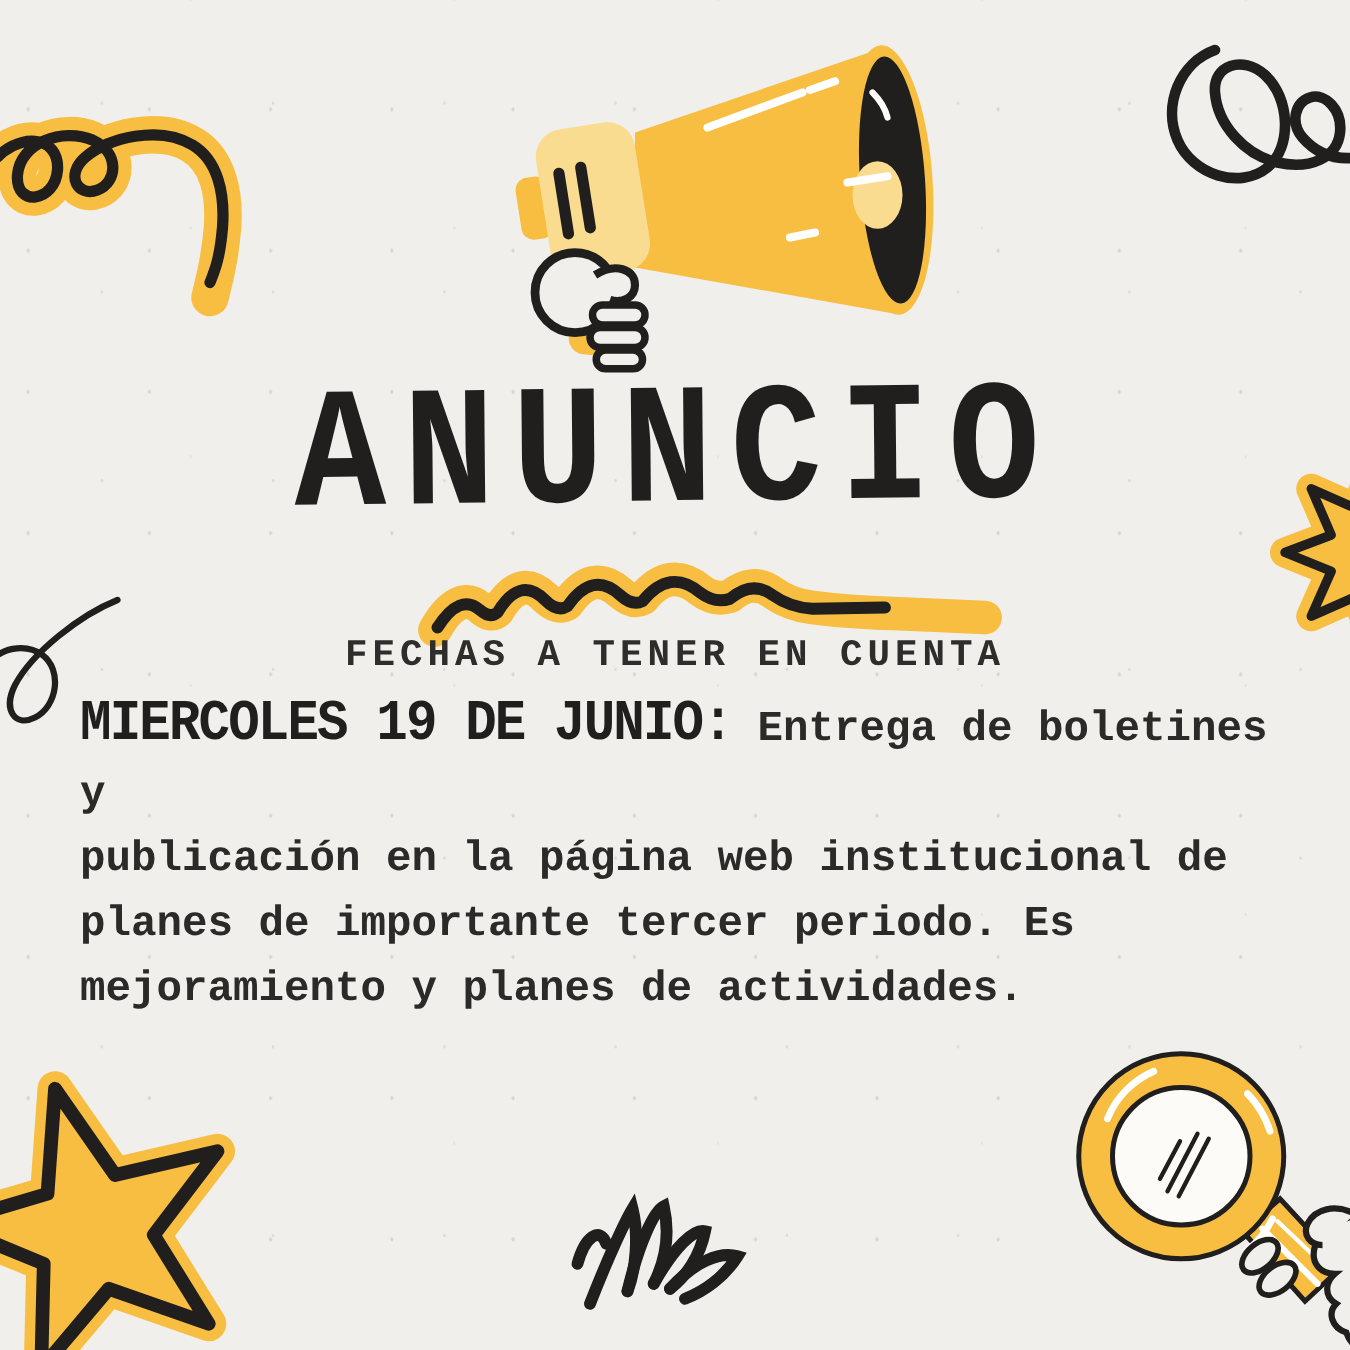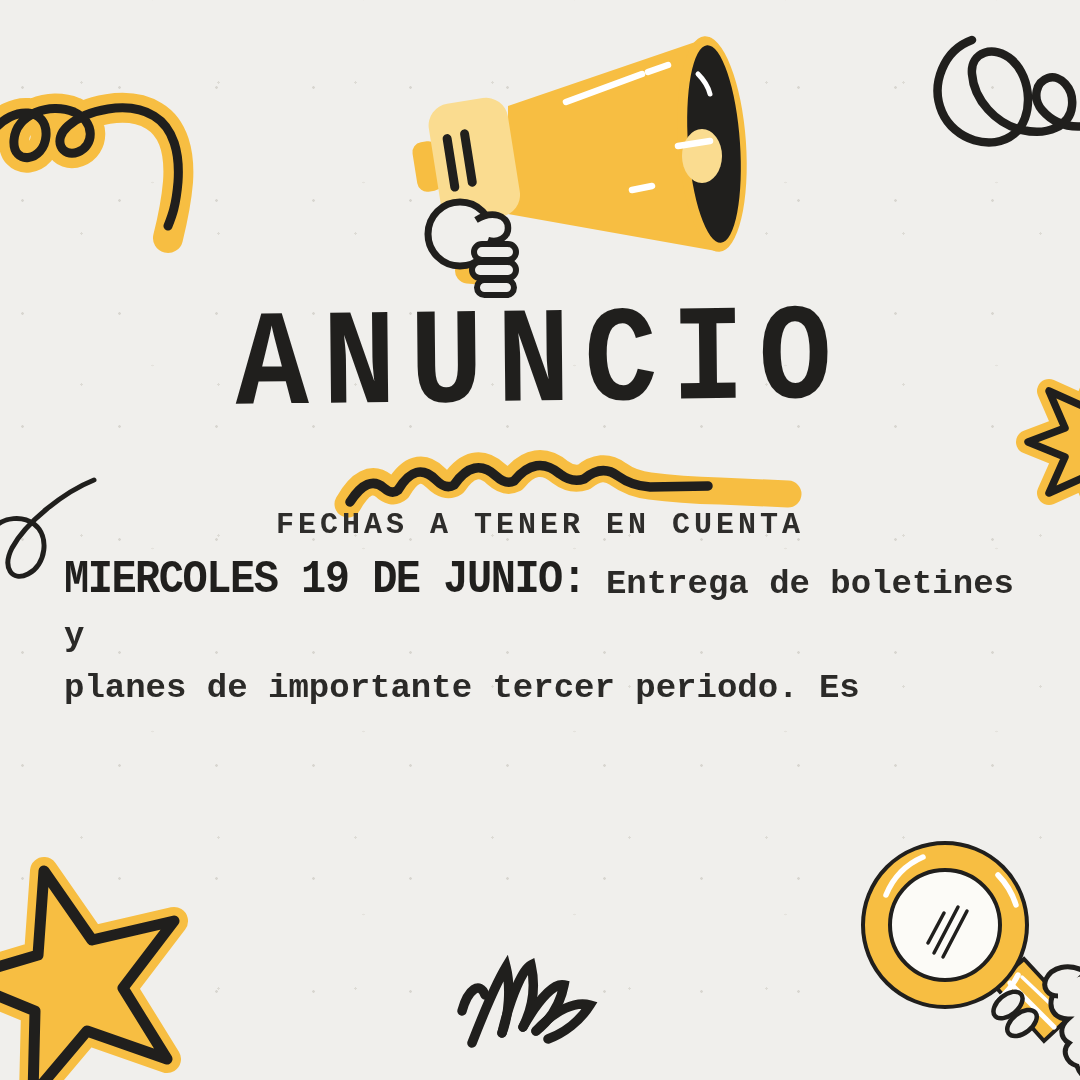--- a/index.html
+++ b/index.html
@@ -93,21 +93,23 @@
 
   <svg class="deco" style="left:340px;top:450px" width="470" height="62" viewBox="0 0 470 62">
     <path d="M8,54 Q26,22 44,36 Q52,44 58,39 Q76,8 96,28 Q106,38 114,33 Q134,4 156,24 Q166,33 174,29 Q196,2 220,22 Q232,31 244,27 Q262,12 278,24 Q292,34 310,36 Q340,40 380,41 L448,44" fill="none" stroke="var(--accent-yellow)" stroke-width="27" stroke-linecap="round" stroke-linejoin="round"></path>
     <path d="M10,52 Q28,24 44,38 Q52,45 58,40 Q76,10 96,30 Q106,40 114,35 Q134,6 156,26 Q166,35 174,31 Q196,4 220,24 Q232,33 244,29 Q262,14 278,26 Q292,36 310,37 L368,36" fill="none" stroke="var(--ink-black)" stroke-width="9.5" stroke-linecap="round" stroke-linejoin="round"></path>
   </svg>
 
   <div class="subtitle">FECHAS A TENER EN CUENTA</div>
 
   <div class="body">
     <div class="body-line"><span class="lead">MIERCOLES 19 DE JUNIO:</span> <span>Entrega de boletines y</span></div>
+    <div class="body-line">publicación en la página web institucional de</div>
     <div class="body-line">planes de importante tercer periodo. Es</div>
+    <div class="body-line">mejoramiento y planes de actividades.</div>
   </div>
 
   <svg class="deco" style="left:0;top:462px" width="110" height="130" viewBox="0 0 110 130">
     <path d="M94,18 C64,30 26,60 12,86 C2,106 12,120 28,112 C46,103 50,74 34,62 C22,53 4,56 -4,64" fill="none" stroke="var(--ink-black)" stroke-width="5" stroke-linecap="round"></path>
   </svg>
 
   <svg class="deco" style="left:1000px;top:362px" width="110" height="158" viewBox="0 0 110 158">
     <path d="M100,8 L85,45 L49,29 L65,66 L28,80 L65,95 L49,131 L85,115 L100,152 L115,115 L151,131 L135,95 L172,80 L135,66 L151,29 L115,45 Z" fill="var(--accent-yellow)" stroke="var(--accent-yellow)" stroke-width="24" stroke-linejoin="round"></path>
     <path d="M100,8 L85,45 L49,29 L65,66 L28,80 L65,95 L49,131 L85,115 L100,152 L115,115 L151,131 L135,95 L172,80 L135,66 L151,29 L115,45 Z" fill="var(--accent-yellow)" stroke="var(--ink-black)" stroke-width="7.5" stroke-linejoin="round"></path>
   </svg>

